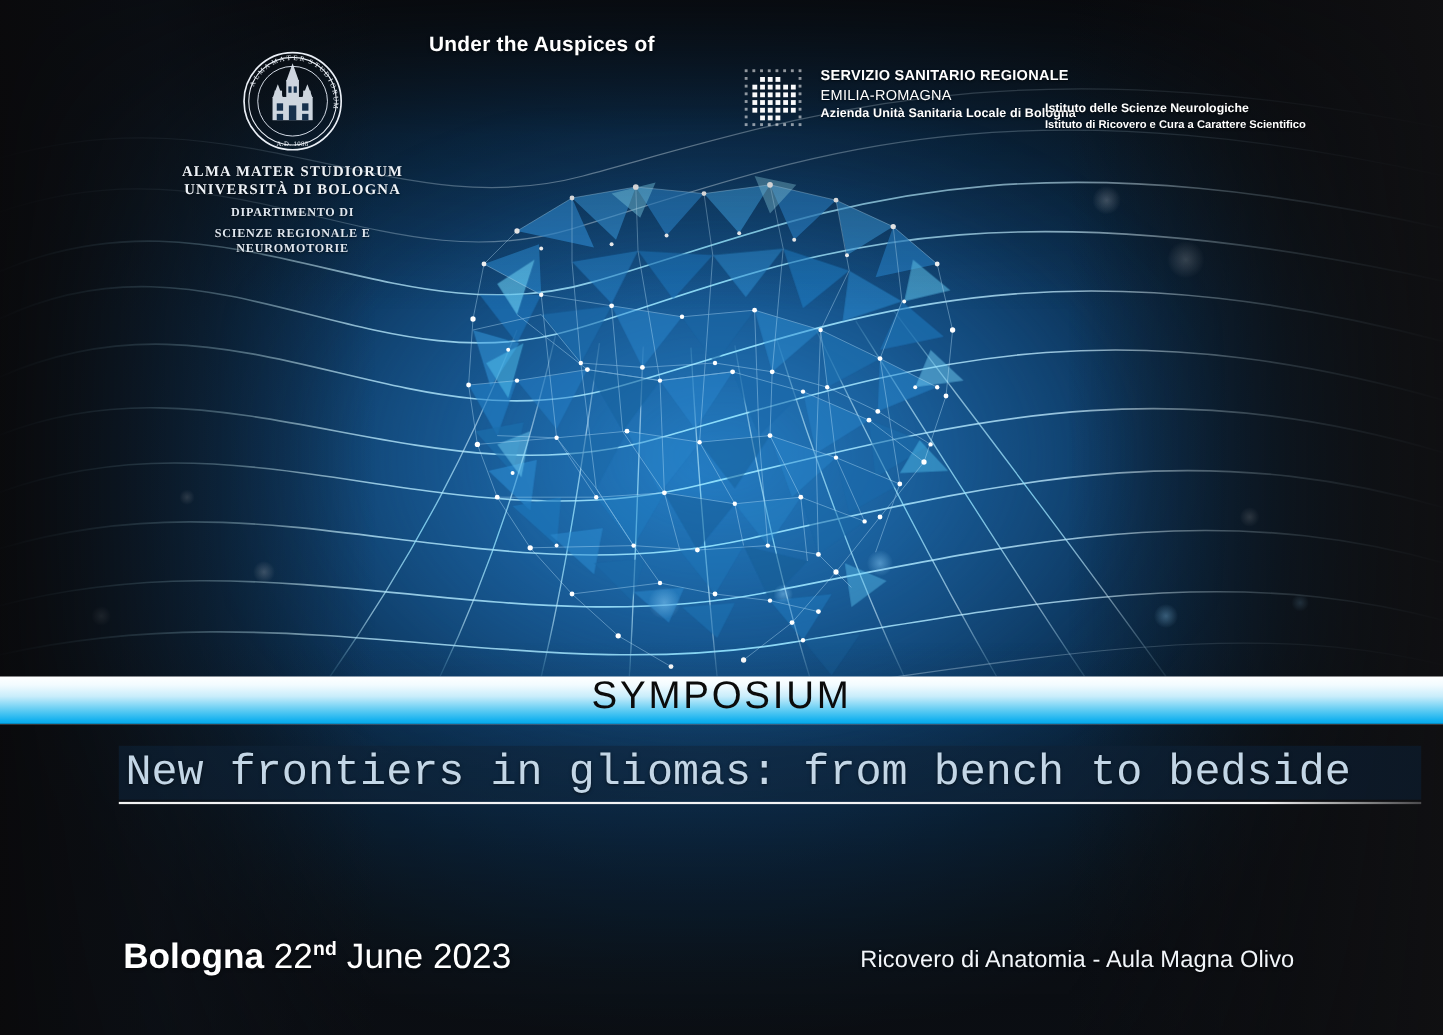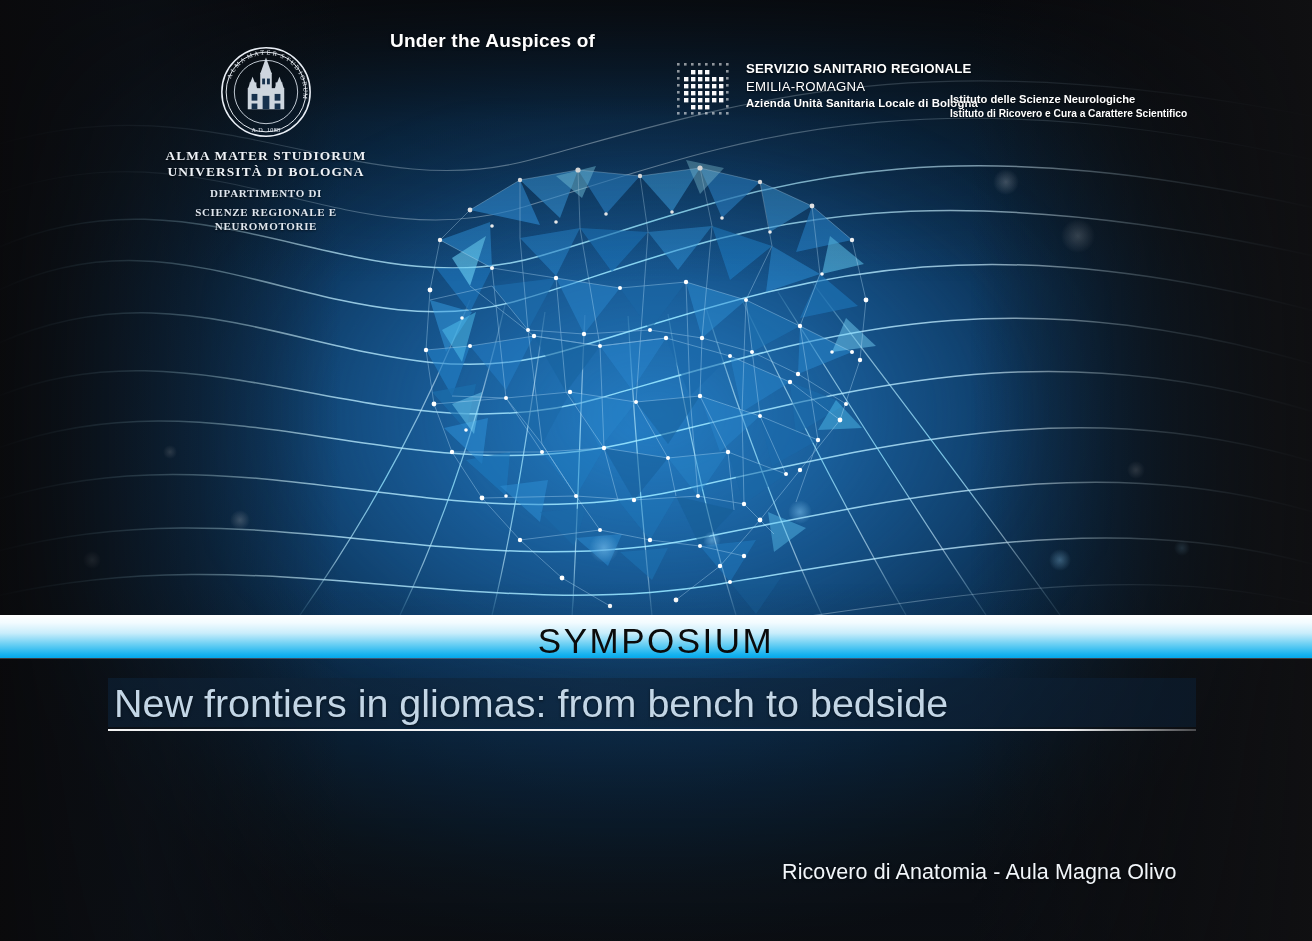--- a/index.html
+++ b/index.html
@@ -74,31 +74,31 @@
   .isnb{
     position:absolute;left:950px;top:92px;color:#fff;
   }
   .isnb .b1{font-size:11.2px;font-weight:700;line-height:1.35;text-shadow:0 1px 2px rgba(0,0,0,.6);}
   .isnb .b2{font-size:10.2px;font-weight:600;line-height:1.35;text-shadow:0 1px 2px rgba(0,0,0,.6);}
 
   
   .band{
     position:absolute;left:0;right:0;top:615px;height:43px;
     background:linear-gradient(180deg,#ffffff 0%,#f2fbff 18%,#c9edfb 42%,#63cdf3 70%,#16b2ef 92%,#06a8ea 100%);
-    display:flex;align-items:flex-end;justify-content:center;
+    display:flex;align-items:flex-start;justify-content:center;
     box-shadow:0 1px 0 rgba(255,255,255,.2);
   }
   .band span{
     font-size:35px;font-weight:400;letter-spacing:2.5px;color:#0b0b0b;
     line-height:1;
   }
 
   
   .titlewrap{
-    position:absolute;left:108px;top:678px;width:1088px;
+    position:absolute;left:108px;top:678px;width:1184px;font-family:Liberation Mono, monospace;
   }
   .t-panel{
     background:linear-gradient(90deg, rgba(13,31,50,.72) 0%, rgba(16,40,64,.66) 45%, rgba(12,28,46,.72) 100%);
     padding:3px 6px 2px 6px;
   }
   .t-main{
     font-size:39.5px;font-weight:400;color:#c3d6e6;letter-spacing:0px;line-height:1.12;
     white-space:nowrap;text-shadow:0 1px 3px rgba(0,0,0,.55);
   }
   .t-rule{
@@ -527,16 +527,19 @@
     <span>SYMPOSIUM</span>
   </div>
 
   <div class="titlewrap">
     <div class="t-panel">
       <div class="t-main">New frontiers in gliomas: from bench to bedside</div>
     </div>
     <div class="t-rule"></div>
   </div>
 
+  <div class="foot-left">
+    <span class="city">Bologna</span><span>&nbsp;</span><span class="date">22</span><sup>nd</sup><span>&nbsp;</span><span class="date">June 2023</span>
+  </div>
 
   <div class="foot-right">Ricovero di Anatomia - Aula Magna Olivo</div>
 
 </div>
 
 </body></html>

